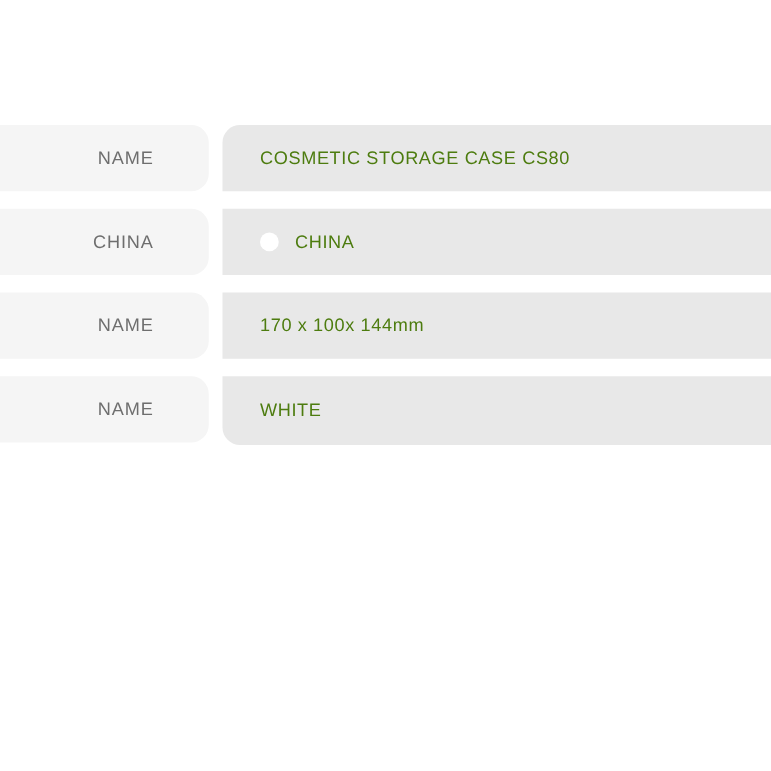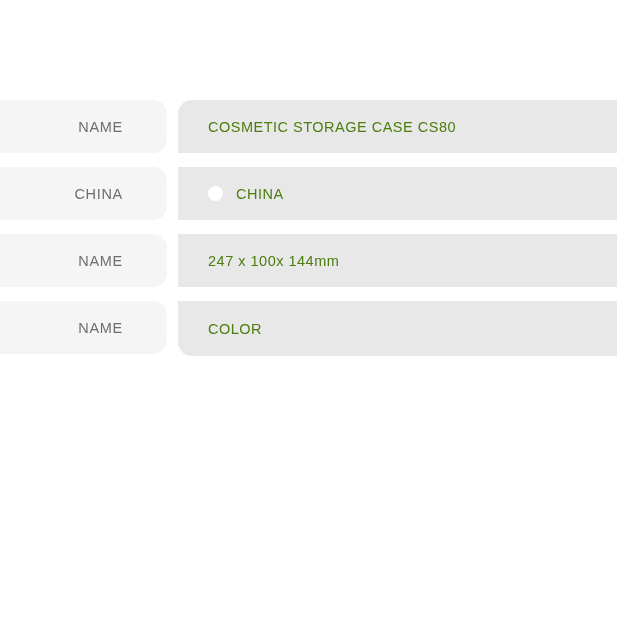--- a/index.html
+++ b/index.html
@@ -113,27 +113,27 @@
       <span class="swatch"></span>
       <span class="value-text">CHINA</span>
     </div>
   </div>
 
   <div class="spec-row">
     <div class="label-cell">
       <span class="label-text">NAME</span>
     </div>
     <div class="value-cell">
-      <span class="value-text">247 x 100x 144mm</span>
+      <span class="value-text">170 x 100x 144mm</span>
     </div>
   </div>
 
 
   <div class="spec-row">
     <div class="label-cell">
       <span class="label-text">NAME</span>
     </div>
     <div class="value-cell">
-      <span class="value-text">COLOR</span>
+      <span class="value-text">WHITE</span>
     </div>
   </div>
 
 </div>
 
 </body></html>

